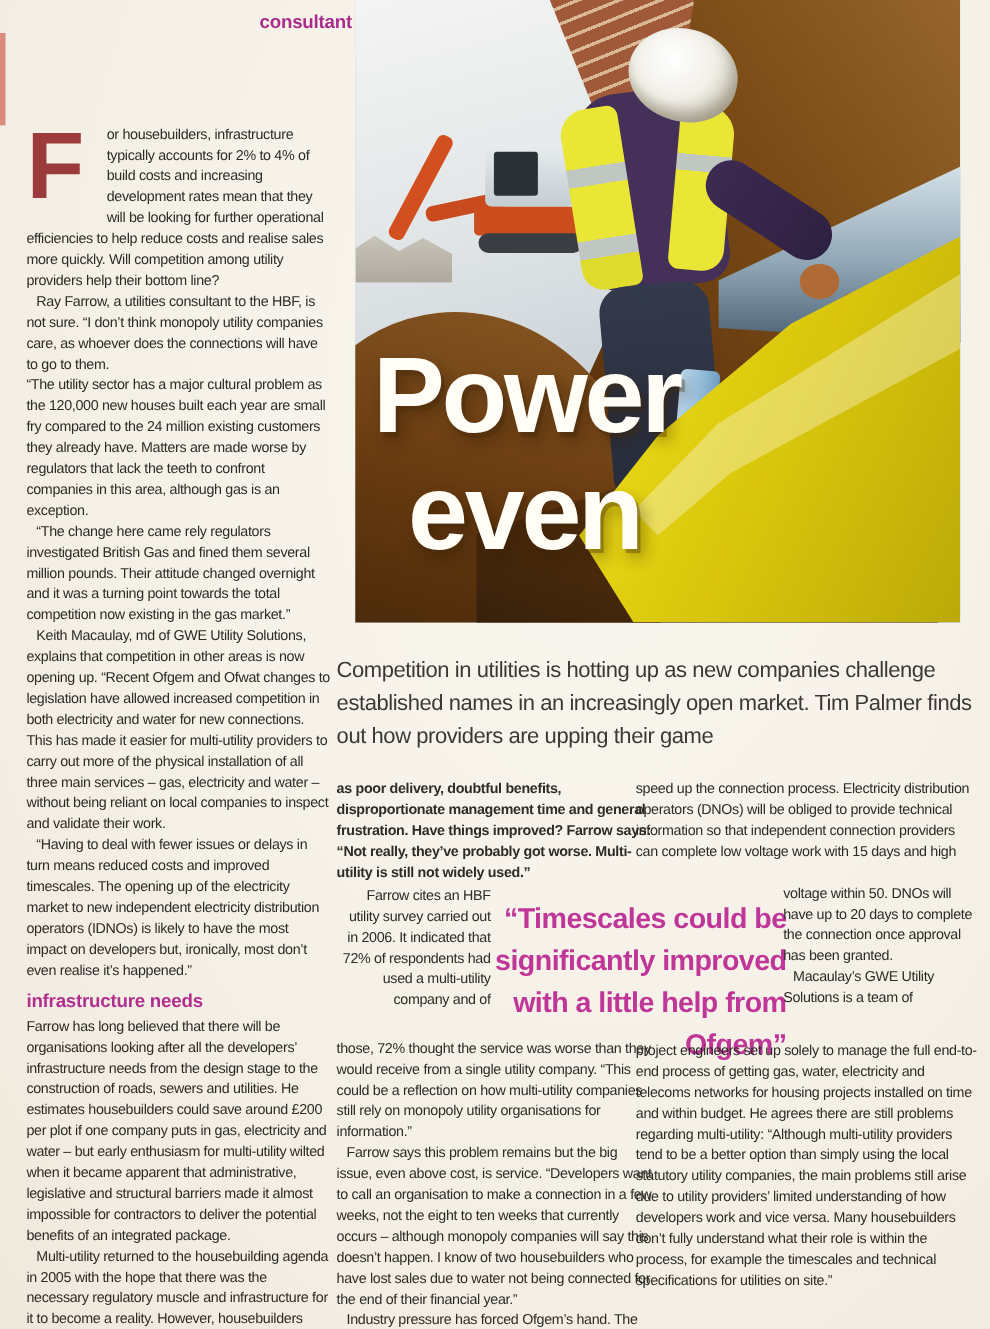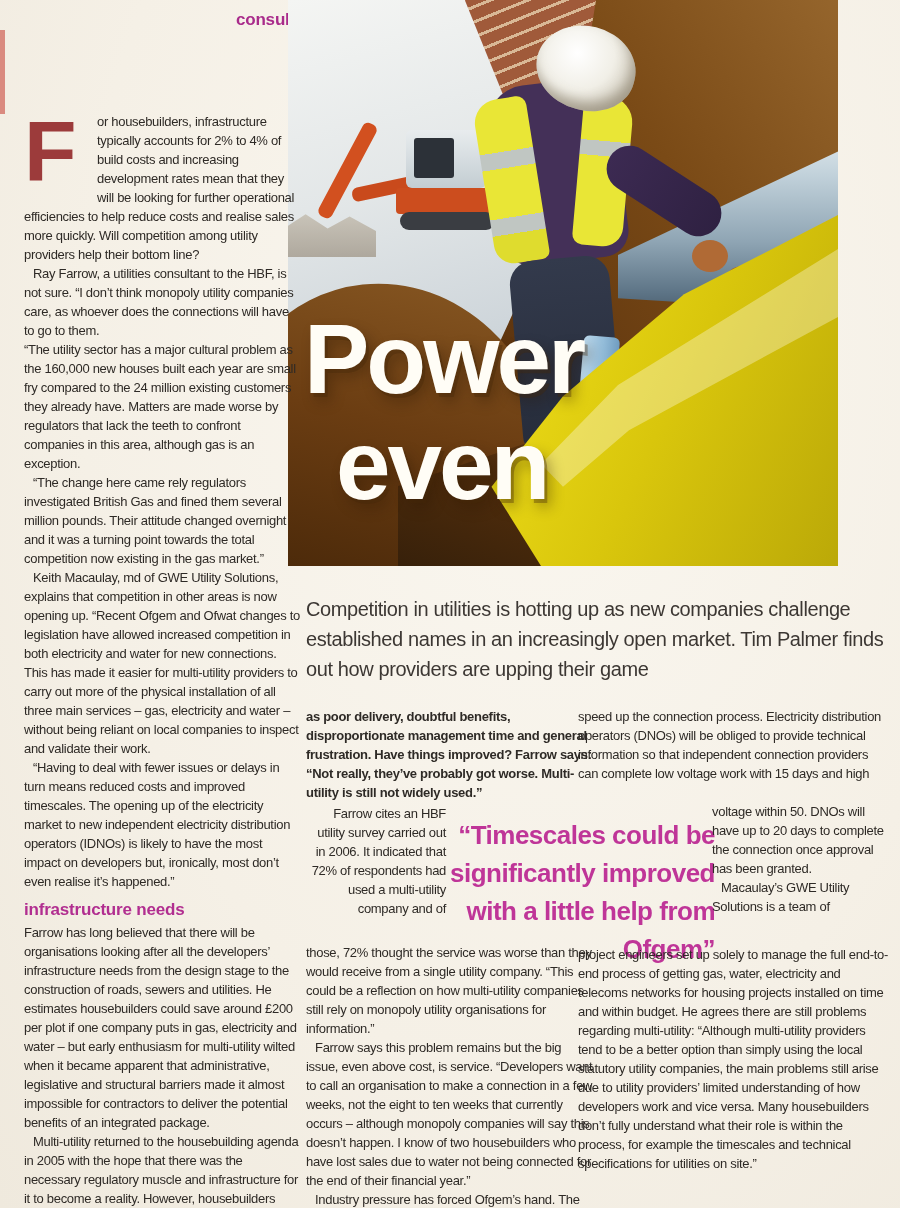--- a/index.html
+++ b/index.html
@@ -40,21 +40,21 @@
     text-align:right;letter-spacing:-0.5px;
   }
 
   
   .standfirst{
     position:absolute;left:306px;top:594px;width:592px;
     font-size:20px;line-height:30px;font-weight:normal;color:#3c3733;letter-spacing:-0.4px;
   }
 
   
-  .photo{position:absolute;left:288px;top:0;width:550px;height:566px;overflow:hidden;background:#cfd6db;}
+  .photo{position:absolute;left:323px;top:0;width:550px;height:566px;overflow:hidden;background:#cfd6db;}
   .ph{position:absolute;}
   .ph-sky{inset:0;background:linear-gradient(165deg,#f4f5f3 0%,#e3e7e8 30%,#c9d1d7 60%,#aeb9c1 100%);}
   .ph-houses{left:0;top:205px;width:88px;height:52px;opacity:.8;
     background:linear-gradient(180deg,#c9c2b4,#a39a8c);
     clip-path:polygon(0 40%,20% 18%,45% 45%,70% 22%,100% 50%,100% 100%,0 100%);}
   .ph-exc-boom1{left:52px;top:118px;width:15px;height:105px;background:#d2501f;transform:rotate(28deg);border-radius:6px;}
   .ph-exc-boom2{left:63px;top:176px;width:122px;height:14px;background:#c94a1c;transform:rotate(-12deg);border-radius:6px;}
   .ph-exc-cab{left:118px;top:130px;width:80px;height:58px;background:linear-gradient(180deg,#e8ecee,#c3cdd2);border-radius:6px;}
   .ph-exc-window{left:126px;top:138px;width:40px;height:40px;background:#2c3138;border-radius:3px;}
   .ph-exc-base{left:108px;top:188px;width:100px;height:26px;background:#cc4d1e;border-radius:4px;}
@@ -137,21 +137,21 @@
       <div class="line1">Power</div>
       <div class="line2">even</div>
     </div>
   </div>
 
   <div class="standfirst"><span>Competition in utilities is hotting up as new companies challenge established names in an increasingly open market. </span><span>Tim Palmer</span><span> finds out how providers are upping their game</span></div>
 
   <div class="col-left bodytext">
     <p class="para flush"><span class="dropcap">F</span><span>or housebuilders, infrastructure typically accounts for 2% to 4% of build costs and increasing development rates mean that they will be looking for further operational efficiencies to help reduce costs and realise sales more quickly. Will competition among utility providers help their bottom line?</span></p>
     <p class="para">Ray Farrow, a utilities consultant to the HBF, is not sure. “I don’t think monopoly utility companies care, as whoever does the connections will have to go to them.</p>
-    <p class="para flush">“The utility sector has a major cultural problem as the 160,000 new houses built each year are small fry compared to the 24 million existing customers they already have. Matters are made worse by regulators that lack the teeth to confront companies in this area, although gas is an exception.</p>
+    <p class="para flush">“The utility sector has a major cultural problem as the 120,000 new houses built each year are small fry compared to the 24 million existing customers they already have. Matters are made worse by regulators that lack the teeth to confront companies in this area, although gas is an exception.</p>
     <p class="para">“The change here came rely regulators investigated British Gas and fined them several million pounds. Their attitude changed overnight and it was a turning point towards the total competition now existing in the gas market.”</p>
     <p class="para">Keith Macaulay, md of GWE Utility Solutions, explains that competition in other areas is now opening up. “Recent Ofgem and Ofwat changes to legislation have allowed increased competition in both electricity and water for new connections. This has made it easier for multi-utility providers to carry out more of the physical installation of all three main services – gas, electricity and water – without being reliant on local companies to inspect and validate their work.</p>
     <p class="para">“Having to deal with fewer issues or delays in turn means reduced costs and improved timescales. The opening up of the electricity market to new independent electricity distribution operators (IDNOs) is likely to have the most impact on developers but, ironically, most don’t even realise it’s happened.”</p>
     <h2 class="subhead">infrastructure needs</h2>
     <p class="para flush">Farrow has long believed that there will be organisations looking after all the developers’ infrastructure needs from the design stage to the construction of roads, sewers and utilities. He estimates housebuilders could save around £200 per plot if one company puts in gas, electricity and water – but early enthusiasm for multi-utility wilted when it became apparent that administrative, legislative and structural barriers made it almost impossible for contractors to deliver the potential benefits of an integrated package.</p>
     <p class="para">Multi-utility returned to the housebuilding agenda in 2005 with the hope that there was the necessary regulatory muscle and infrastructure for it to become a reality. However, housebuilders have had a poor experience with multi-utility including problems such</p>
   </div>
 
   <div class="mid-p1 bodytext">
     <p class="para flush">as poor delivery, doubtful benefits, disproportionate management time and general frustration. Have things improved? Farrow says: “Not really, they’ve probably got worse. Multi-utility is still not widely used.”</p>

